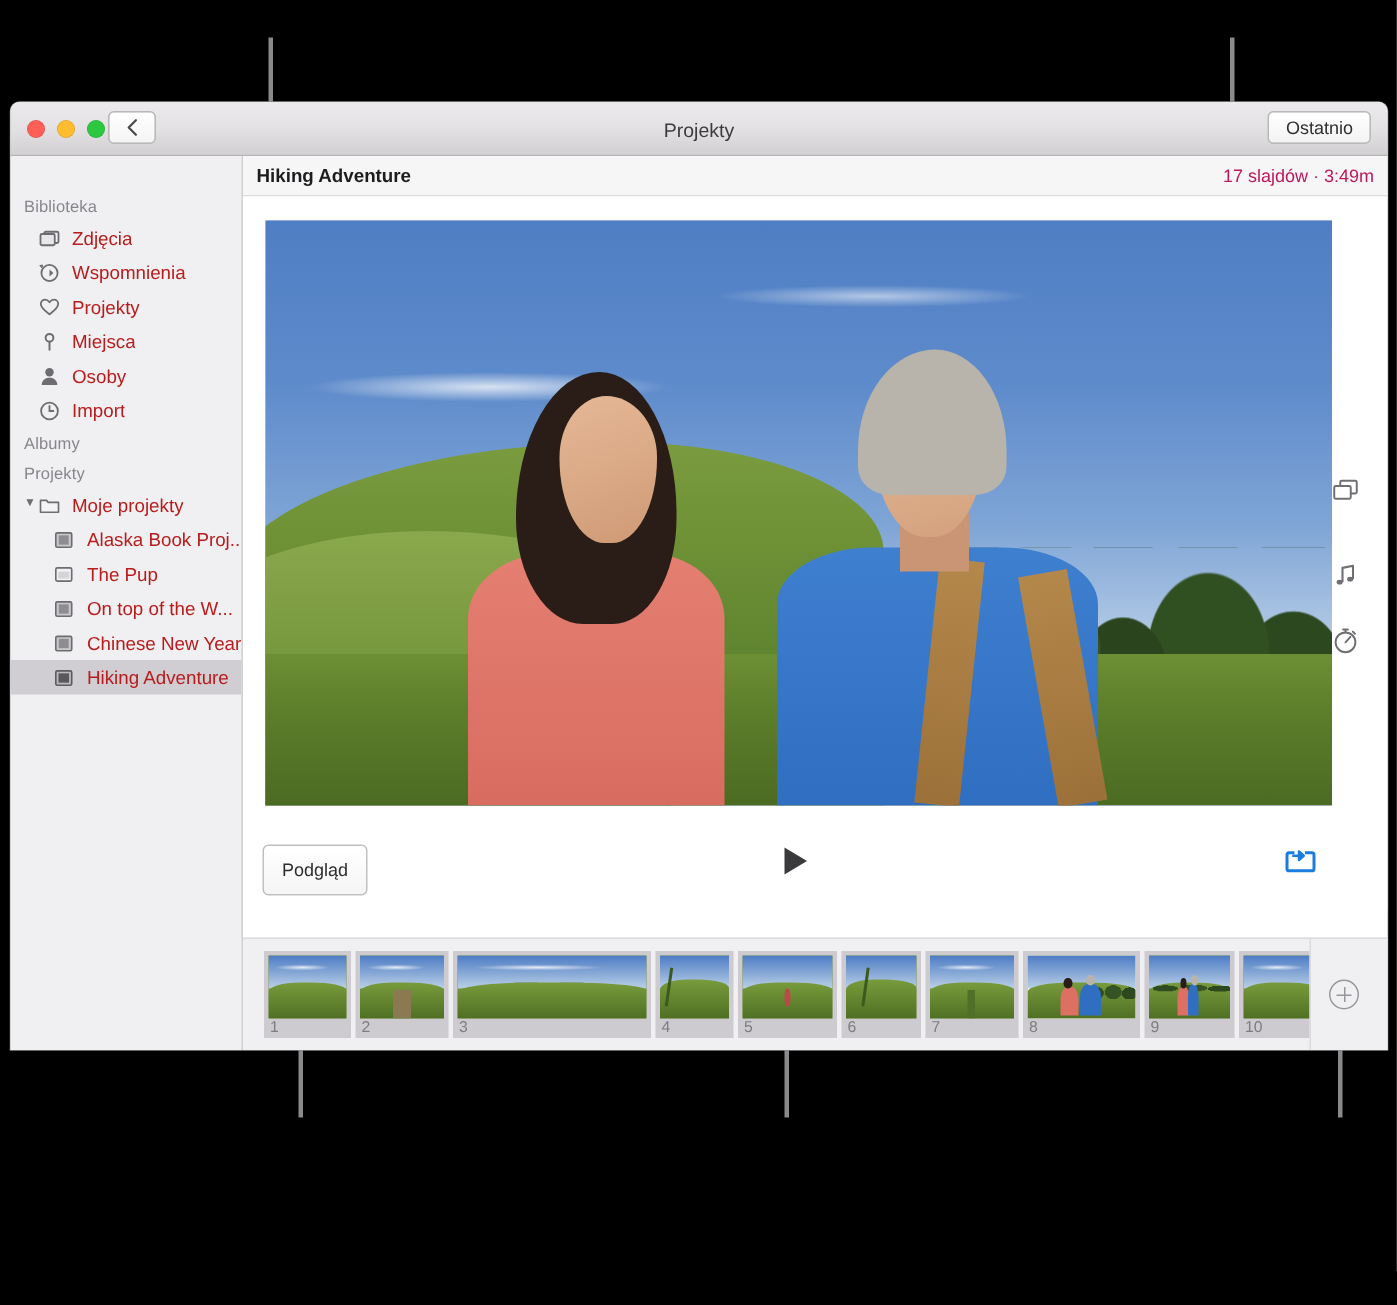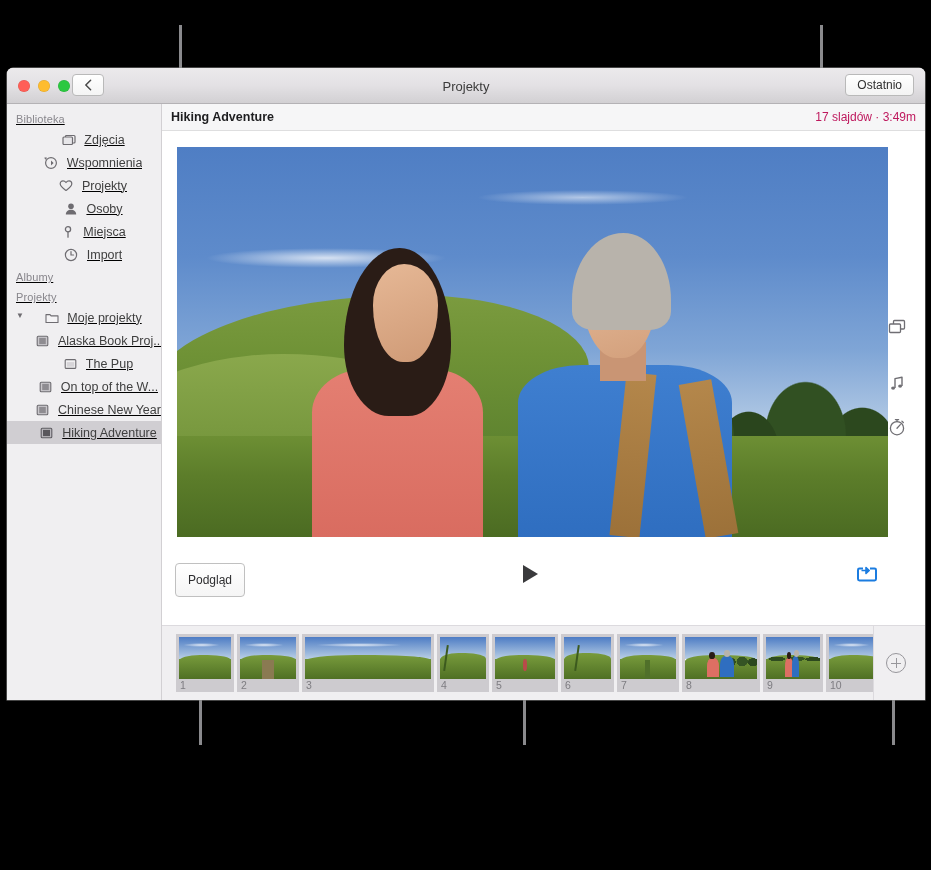--- a/index.html
+++ b/index.html
@@ -50,29 +50,28 @@
     background: linear-gradient(to bottom, #ffffff, #f3f3f3);
     border: 1px solid #b9b9b9; border-radius: 4px;
     display: flex; align-items: center; justify-content: center;
     font-size: 12px; color: #303030;
   }
 
   
   .sidebar {
     position: absolute; left: 0; top: 36px; width: 155px; bottom: 0;
     background: #f0eff1; border-right: 1px solid #d2d0d3;
-    padding-top: 4px;
-    text-decoration: underline;
+    padding-top: 23px;
   }
   .sb-group {
     font-size: 11px; color: #88868c; padding: 5px 0 3px 9px; letter-spacing: .1px;
   }
   .sb-item {
     display: flex; align-items: center; height: 23px; padding-left: 18px; gap: 8px;
-    font-size: 12.5px; color: #404040; justify-content: center;
+    font-size: 12.5px; color: #b91c1c;
   }
   .sb-item.sel { background: #d0ced2; }
   .sb-item .ico { width: 15px; height: 15px; display: flex; align-items: center; justify-content: center; flex: 0 0 15px; }
   .sb-item .lbl { white-space: nowrap; overflow: hidden; }
   .sb-sub { padding-left: 28px; }
   .disc { position: absolute; left: 9px; width: 8px; font-size: 8px; color: #6e6c71; }
   .sb-row { position: relative; }
 
   
   .main {
@@ -295,35 +294,35 @@
           <svg width="14" height="13" viewBox="0 0 14 13">
             <path d="M7 11.5C4 9.2 1.2 7.3 1.2 4.7 1.2 3 2.5 1.8 4 1.8c1.1 0 2.2.6 3 1.7.8-1.1 1.9-1.7 3-1.7 1.5 0 2.8 1.2 2.8 2.9 0 2.6-2.8 4.5-5.8 6.8z" fill="none" stroke="#6e6c71" stroke-width="1.2" stroke-linejoin="round"></path>
           </svg>
         </span>
         <span class="lbl">Projekty</span>
       </div>
 
       <div class="sb-item">
         <span class="ico">
           <svg width="14" height="14" viewBox="0 0 14 14">
+            <circle cx="7" cy="4.2" r="2.6" fill="none" stroke="#6e6c71" stroke-width="1.3"></circle>
+            <path d="M7 6.8v5.4" stroke="#6e6c71" stroke-width="1.3" stroke-linecap="round"></path>
+          </svg>
+        </span>
+        <span class="lbl">Miejsca</span>
+      </div>
+
+      <div class="sb-item">
+        <span class="ico">
+          <svg width="14" height="14" viewBox="0 0 14 14">
             <circle cx="7" cy="4.2" r="2.8" fill="#6e6c71"></circle>
             <path d="M1.8 12.6c0-3 2.3-4.8 5.2-4.8s5.2 1.8 5.2 4.8z" fill="#6e6c71"></path>
           </svg>
         </span>
         <span class="lbl">Osoby</span>
-      </div>
-
-      <div class="sb-item">
-        <span class="ico">
-          <svg width="14" height="14" viewBox="0 0 14 14">
-            <circle cx="7" cy="4.2" r="2.6" fill="none" stroke="#6e6c71" stroke-width="1.3"></circle>
-            <path d="M7 6.8v5.4" stroke="#6e6c71" stroke-width="1.3" stroke-linecap="round"></path>
-          </svg>
-        </span>
-        <span class="lbl">Miejsca</span>
       </div>
 
       <div class="sb-item">
         <span class="ico">
           <svg width="14" height="14" viewBox="0 0 14 14">
             <circle cx="7" cy="7" r="5.6" fill="none" stroke="#6e6c71" stroke-width="1.2"></circle>
             <path d="M7 3.6V7h2.6" fill="none" stroke="#6e6c71" stroke-width="1.2" stroke-linecap="round"></path>
           </svg>
         </span>
         <span class="lbl">Import</span>

